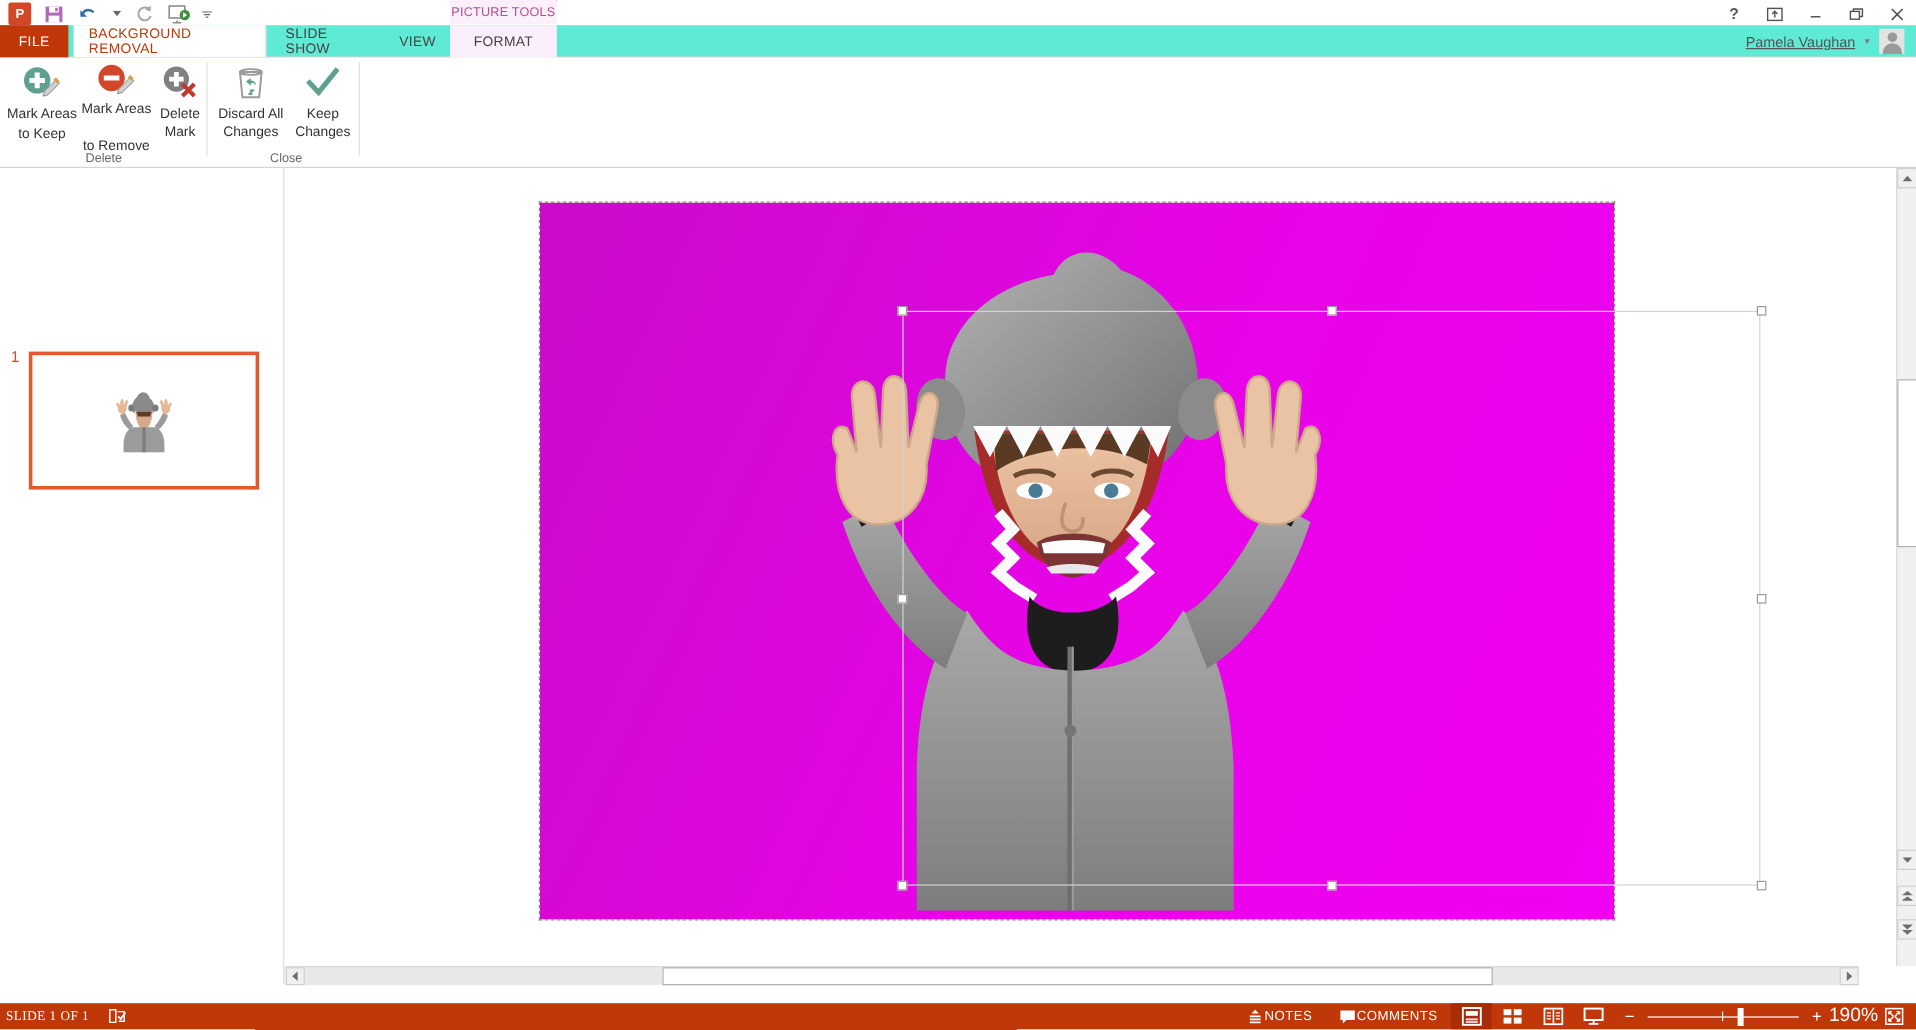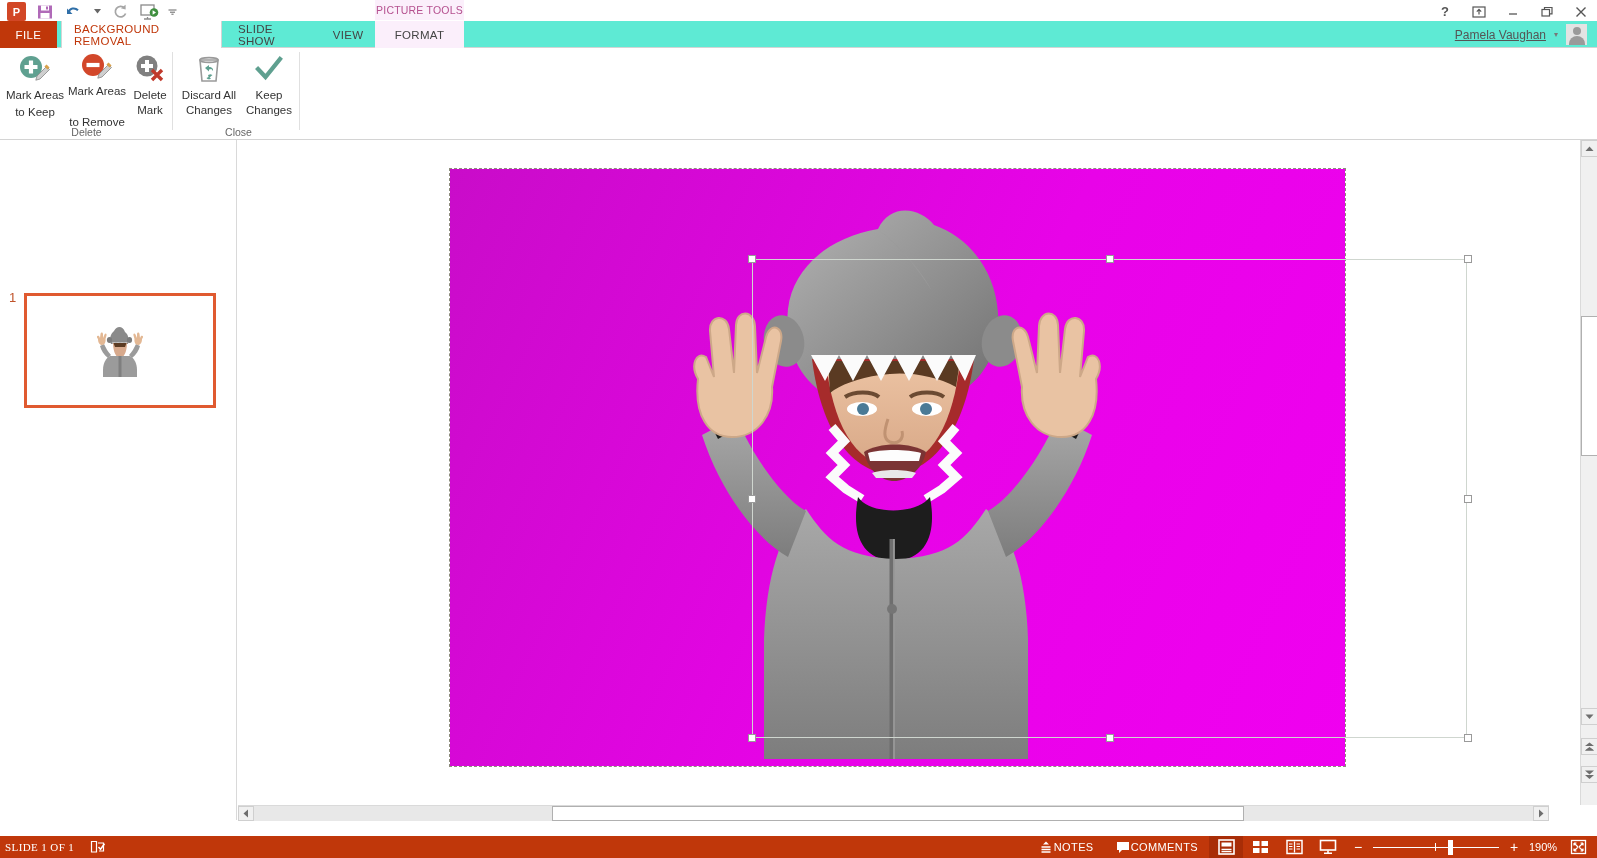--- a/index.html
+++ b/index.html
@@ -172,21 +172,21 @@
   }
   .view-btn {
     width: 34px; height: 22px; display: flex; align-items: center; justify-content: center; cursor: pointer;
   }
   .view-btn.active { background: #a82d07; }
   #zoomctl { display: flex; align-items: center; gap: 0px; padding: 0 6px; }
   #zoom-track { position: relative; width: 126px; height: 22px; display:flex; align-items:center; margin: 0 8px;}
   #zoom-line { position: absolute; left: 0; top: 11px; width: 126px; height: 1px; background: #fff; }
   #zoom-mid { position: absolute; left: 62px; top: 7px; width: 1px; height: 8px; background: #fff; }
   #zoom-thumb { position: absolute; left: 75px; top: 4px; width: 5px; height: 15px; background: #fff; cursor: pointer; }
-  #zoom-pct { font-size: 11px; width: 44px; text-align: center; }
+  #zoom-pct { font-size: 16px; width: 44px; text-align: right; }
   .zs-btn { font-size: 14px; cursor: pointer; width: 14px; text-align:center; }
 </style>
 </head>
 <body>
 
 <div id="titlebar">
   <div id="qat">
     <div class="qat-btn">
       <div class="pp-logo">P</div>
     </div>

